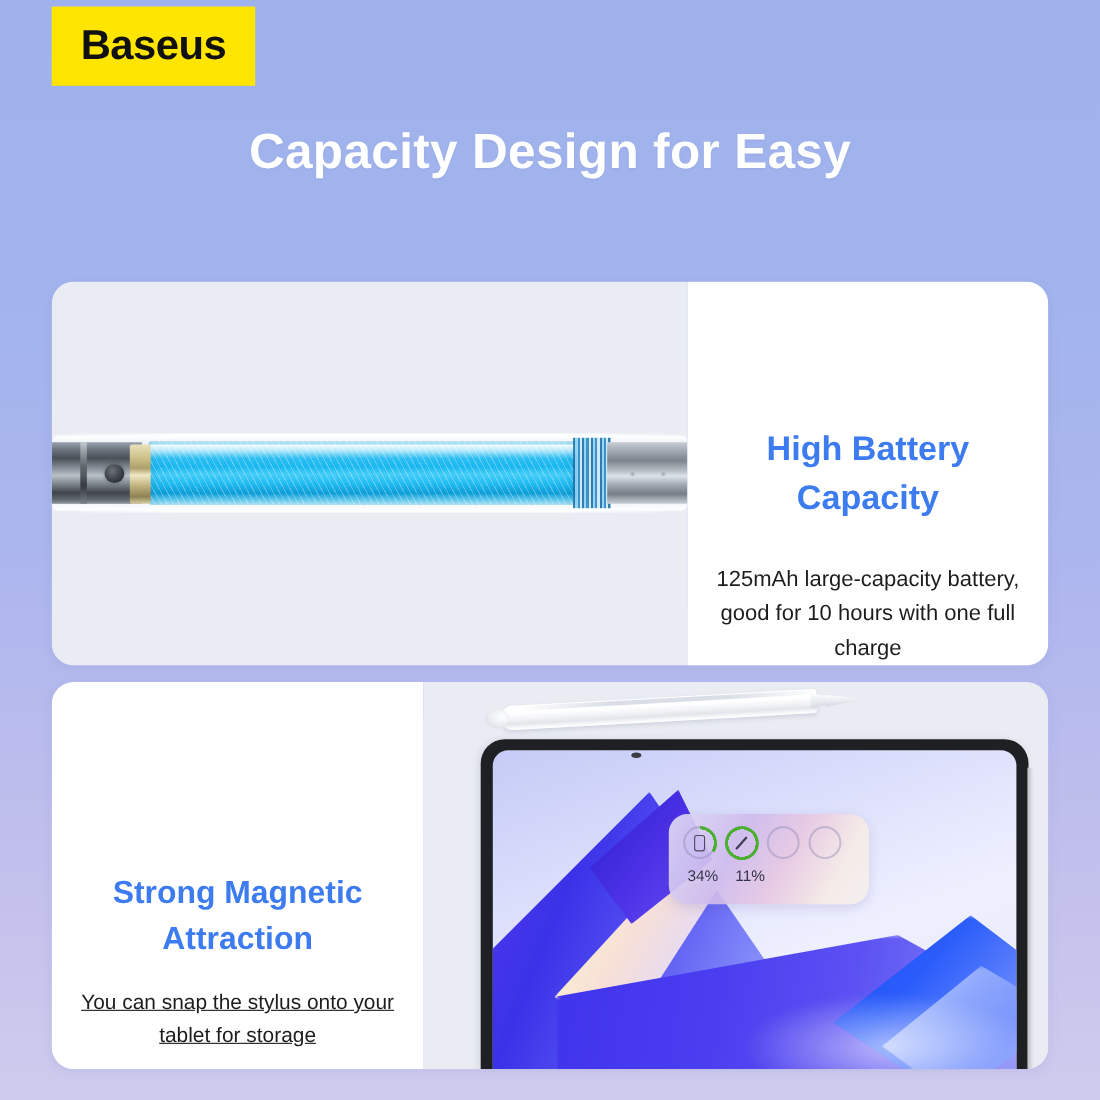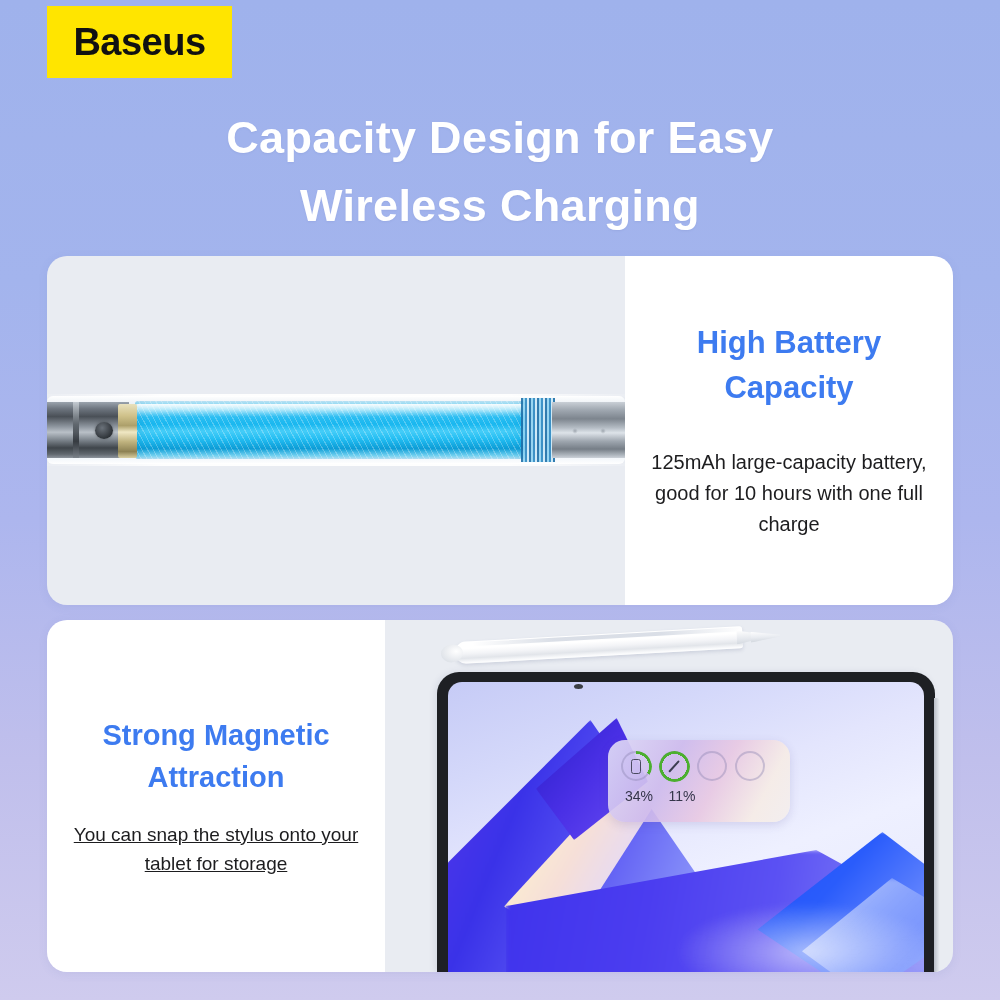--- a/index.html
+++ b/index.html
@@ -52,25 +52,25 @@
     display:flex;
     box-shadow:0 2px 10px rgba(90,105,175,.10);
   }
 
   #card-battery { left:47px; top:256px; width:906px; height:349px; }
   #card-magnet  { left:47px; top:620px; width:906px; height:352px; }
 
   .pane-img  { background:#e9ecf2; position:relative; overflow:hidden; }
   .pane-text { background:#ffffff; position:relative;
                display:flex; flex-direction:column;
-               align-items:center; justify-content:center; }
+               align-items:center; justify-content:flex-end; }
 
   #card-battery .pane-img  { width:578px; height:100%; }
   #card-battery .pane-text { width:328px; height:100%; padding:0 16px; }
-  #card-magnet  .pane-text { width:338px; height:100%; padding:0 14px; }
+  #card-magnet  .pane-text { width:338px; height:100%; padding:16px 14px; }
   #card-magnet  .pane-img  { width:568px; height:100%; }
 
   .feature-title {
     color:#3d7bf0; font-weight:bold; font-size:31px;
     line-height:1.45; text-align:center;
   }
   .feature-body {
     color:#1d1d1f; font-size:20px; line-height:1.55;
     text-align:center; margin-top:36px;
   }
@@ -348,21 +348,20 @@
 <body>
 
 <div id="page">
 
   <div id="brand-logo">
     <span class="txt">Baseus</span>
   </div>
 
   <div id="headline">
     <div>Capacity Design for Easy</div>
-    <div>Wireless Charging</div>
   </div>
 
   <div class="card" id="card-battery">
 
     <div class="pane-img">
       <div id="stylus-cutaway">
         <div class="barrel"></div>
         <div class="edge-hi-top"></div>
         <div class="cell">
           <div class="cell-weave"></div>

